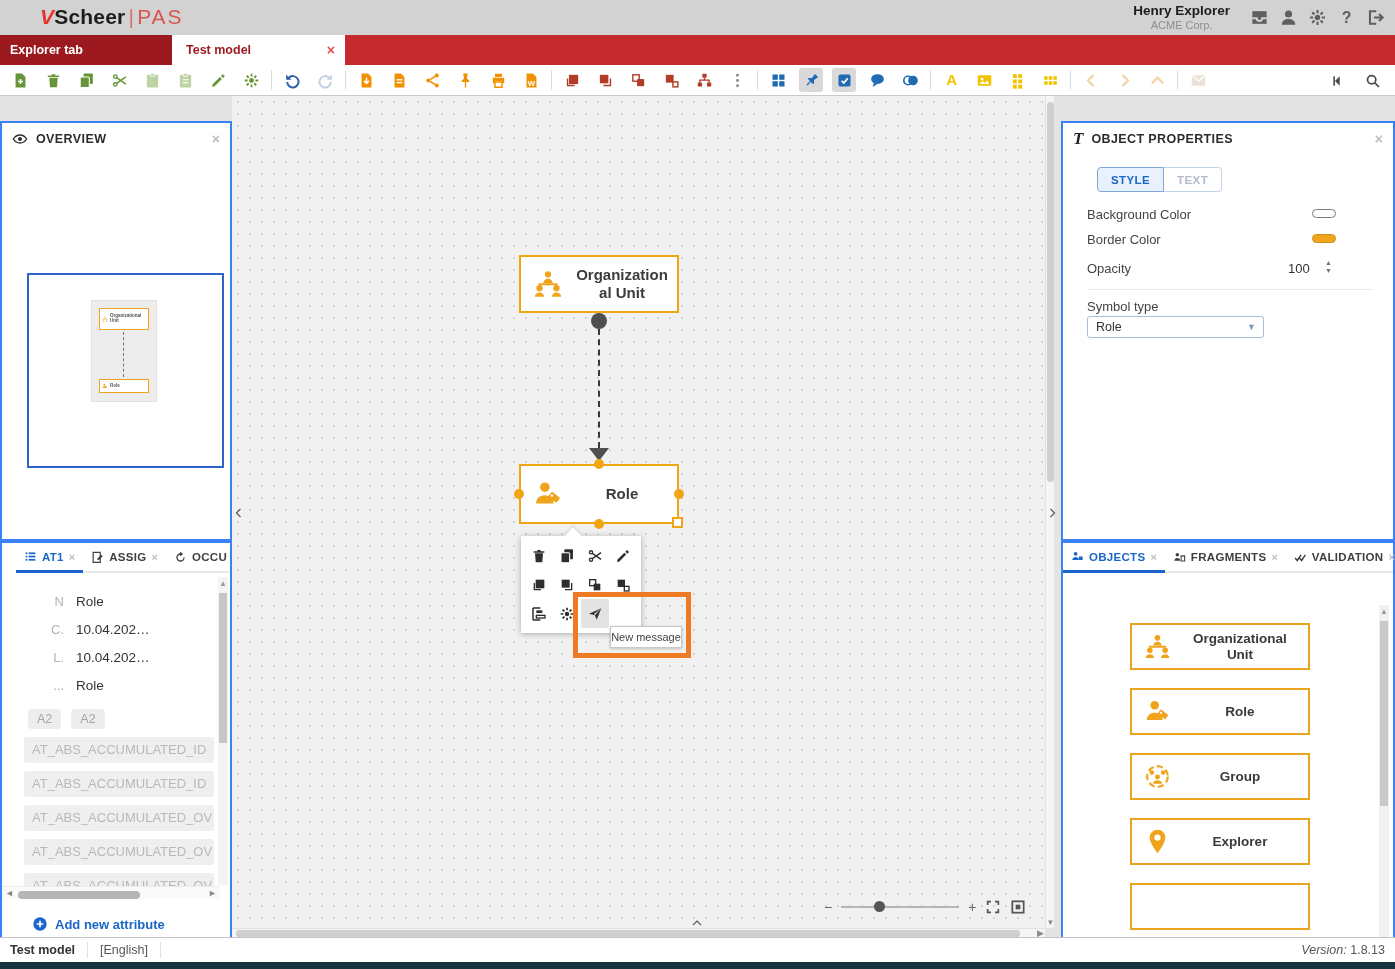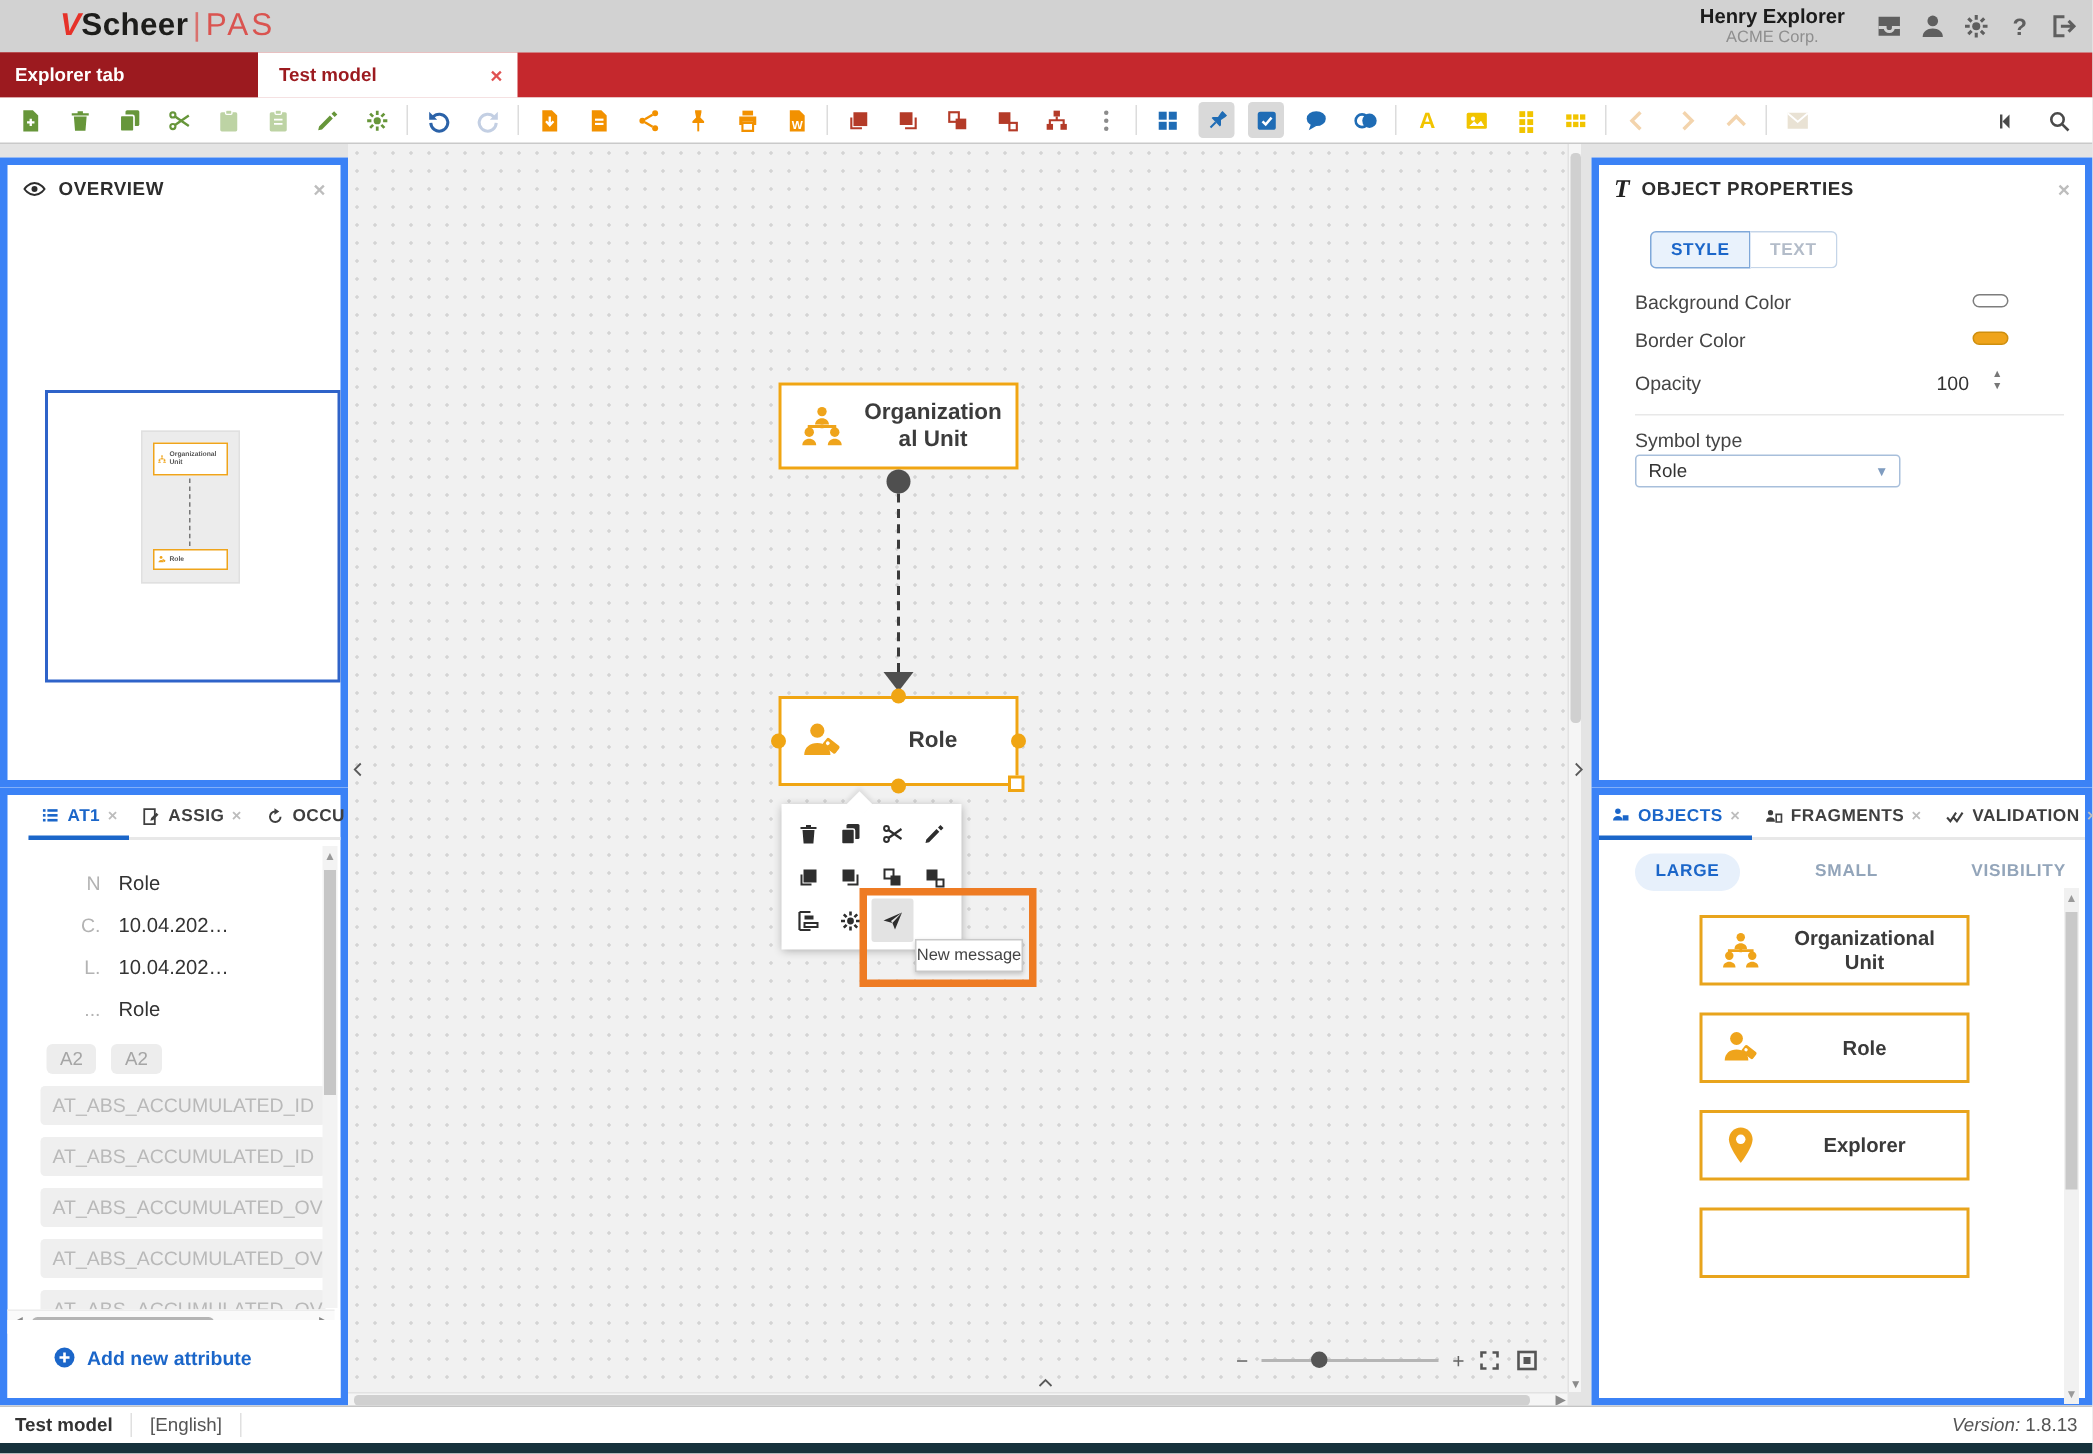--- a/index.html
+++ b/index.html
@@ -31,21 +31,21 @@
   #toolbar { position:absolute; left:0; top:65px; width:1395px; height:31px; background:#fff; border-bottom:1px solid #c9c9c9; display:flex; align-items:center; padding-left:8px; }
   .tb-group { display:flex; align-items:center; gap:9px; }
   .tb-sep { width:1px; height:20px; background:#dcdcdc; margin:0 8px; }
   .tb-btn { width:24px; height:24px; display:flex; align-items:center; justify-content:center; border-radius:3px; cursor:pointer; }
   .tb-btn .icon { width:17px; height:17px; }
   .tb-btn.boxed { background:#d9d9d9; }
   #tb-right { position:absolute; right:10px; top:0; height:31px; display:flex; align-items:center; gap:12px; }
   #tb-right .tb-btn .icon { width:16px; height:16px; }
 
   
-  .panel { position:absolute; background:#fff; border:5px solid #3b82f6; }
+  .panel { position:absolute; background:#fff; border:2px solid #3b82f6;margin-top:16px; }
   .panel-head { height:32px; display:flex; align-items:center; gap:8px; padding:0 10px; }
   .panel-title { font-size:12.5px; font-weight:bold; color:#2d2d2d; letter-spacing:.4px; flex:1; }
   .tabsrow { height:30px; display:flex; align-items:stretch; border-bottom:2px solid #e8e8e8; }
   .tabsrow .tab { display:flex; align-items:center; gap:5px; padding:0 8px; cursor:pointer; }
   .tabsrow .tab .lbl { font-size:11.5px; font-weight:bold; color:#3f3f3f; letter-spacing:.3px; white-space:nowrap; overflow:hidden; }
   .tabsrow .tab.active .lbl { color:#1b66c9; }
   .tabsrow .tab.active { border-bottom:3px solid #1b66c9; margin-bottom:-2px; }
   .tabsrow .tab .icon { width:13px; height:13px; color:#3f3f3f; }
   .tabsrow .tab.active .icon { color:#1b66c9; }
   .tabsrow .tab .x { font-size:11px; }
@@ -804,25 +804,20 @@
         <span class="x">×</span>
       </div>
       <div class="tab">
         <span class="icon"><svg viewBox="0 0 24 24" width="100%" height="100%" fill="currentColor">
             <path d="M2 13l4 4.5L13 7M10 13l4 4.5L21 7" fill="none" stroke="currentColor" stroke-width="2.6"></path>
           </svg></span>
         <span class="lbl">VALIDATION</span>
         <span class="x">×</span>
       </div>
     </div>
-  <div id="size-tabs">
-      <div class="size-tab" id="size-large">LARGE</div>
-      <div class="size-tab" id="size-small">SMALL</div>
-      <div class="size-tab" id="size-vis">VISIBILITY</div>
-    </div>
   <div id="palette">
       <div class="palette-item">
         <span class="picon">
           <span class="icon"><svg viewBox="0 0 24 24" width="100%" height="100%" fill="currentColor">
               <circle cx="12" cy="4.3" r="2.5"></circle>
               <path d="M8.3 11.2c0-2.1 1.7-3.4 3.7-3.4s3.7 1.3 3.7 3.4z"></path>
               <circle cx="5.2" cy="15.3" r="2.5"></circle>
               <path d="M1.5 22.2c0-2.1 1.7-3.4 3.7-3.4s3.7 1.3 3.7 3.4z"></path>
               <circle cx="18.8" cy="15.3" r="2.5"></circle>
               <path d="M15.1 22.2c0-2.1 1.7-3.4 3.7-3.4s3.7 1.3 3.7 3.4z"></path>
@@ -836,20 +831,32 @@
           <span class="icon"><svg viewBox="0 0 24 24" width="100%" height="100%" fill="currentColor">
               <circle cx="9.5" cy="6.5" r="3.8"></circle>
               <path d="M2.5 19.5c0-4.2 3.1-6.5 7-6.5s7 2.3 7 6.5z"></path>
               <g transform="rotate(38 17 14)">
                 <rect x="13" y="12" width="8.5" height="5" rx="1"></rect>
                 <circle cx="15" cy="14.5" r="1" fill="#fff"></circle>
               </g>
             </svg></span>
         </span>
         <span class="plabel">Role</span>
+      </div>
+      <div class="palette-item">
+        <span class="picon">
+          <span class="icon"><svg viewBox="0 0 24 24" width="100%" height="100%" fill="currentColor">
+              <circle cx="12" cy="12" r="9.2" fill="none" stroke="currentColor" stroke-width="1.9" stroke-dasharray="5.5 3"></circle>
+              <circle cx="12" cy="12.5" r="2.2"></circle>
+              <path d="M8 18.5c0-2 1.8-3.2 4-3.2s4 1.2 4 3.2z"></path>
+              <circle cx="7" cy="8.5" r="2"></circle>
+              <circle cx="17" cy="8.5" r="2"></circle>
+            </svg></span>
+        </span>
+        <span class="plabel">Group</span>
       </div>
       <div class="palette-item">
         <span class="picon">
           <span class="icon"><svg viewBox="0 0 24 24" width="100%" height="100%" fill="currentColor">
               <path d="M12 1.5c3.9 0 7 3.1 7 7 0 5.2-7 14-7 14s-7-8.8-7-14c0-3.9 3.1-7 7-7z"></path>
               <circle cx="12" cy="8.5" r="2.8" fill="#fff"></circle>
             </svg></span>
         </span>
         <span class="plabel">Explorer</span>
       </div>

